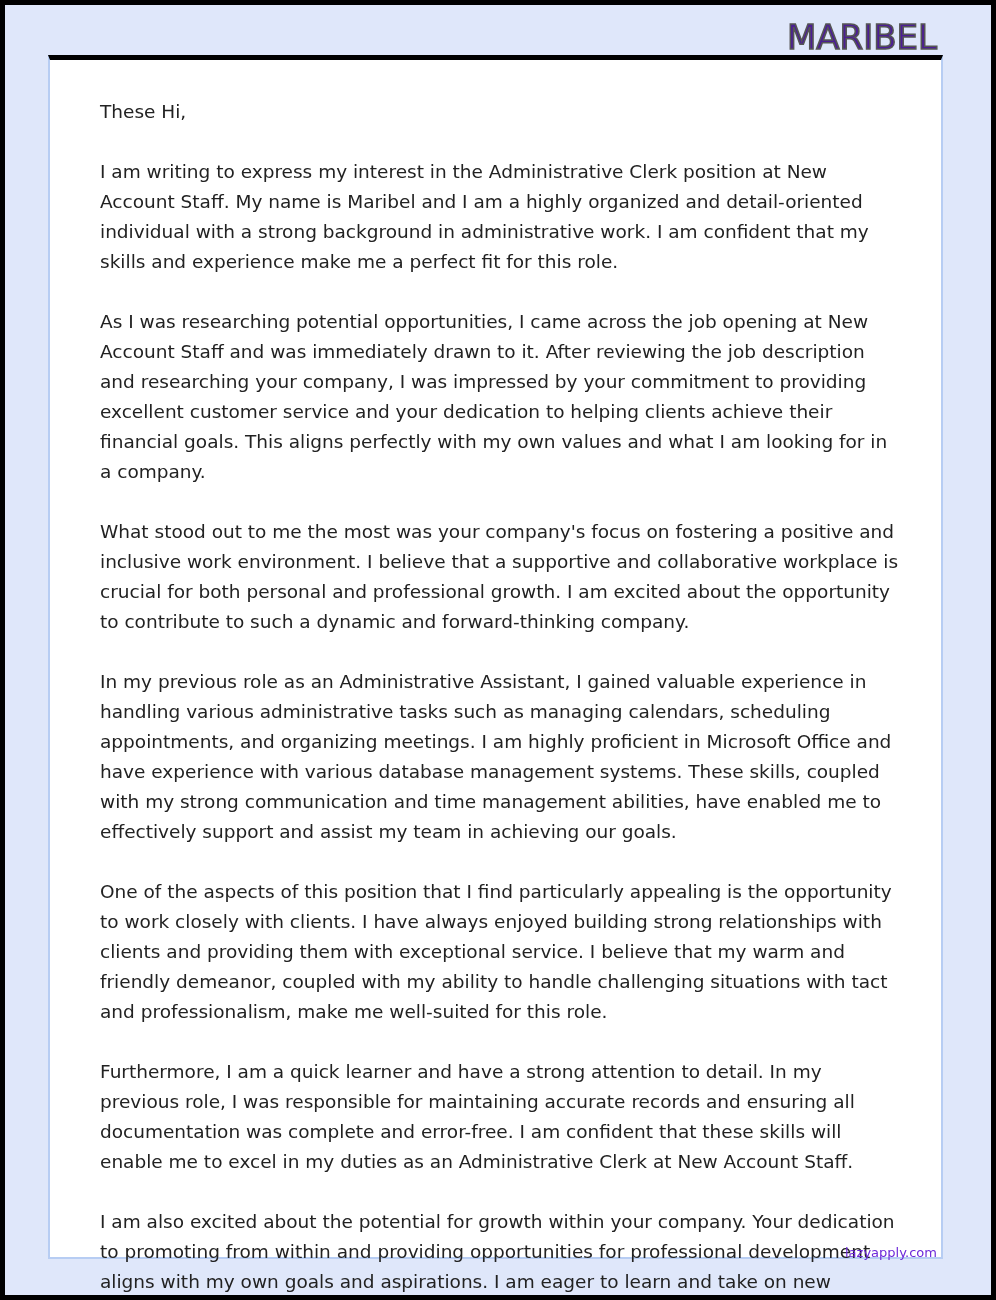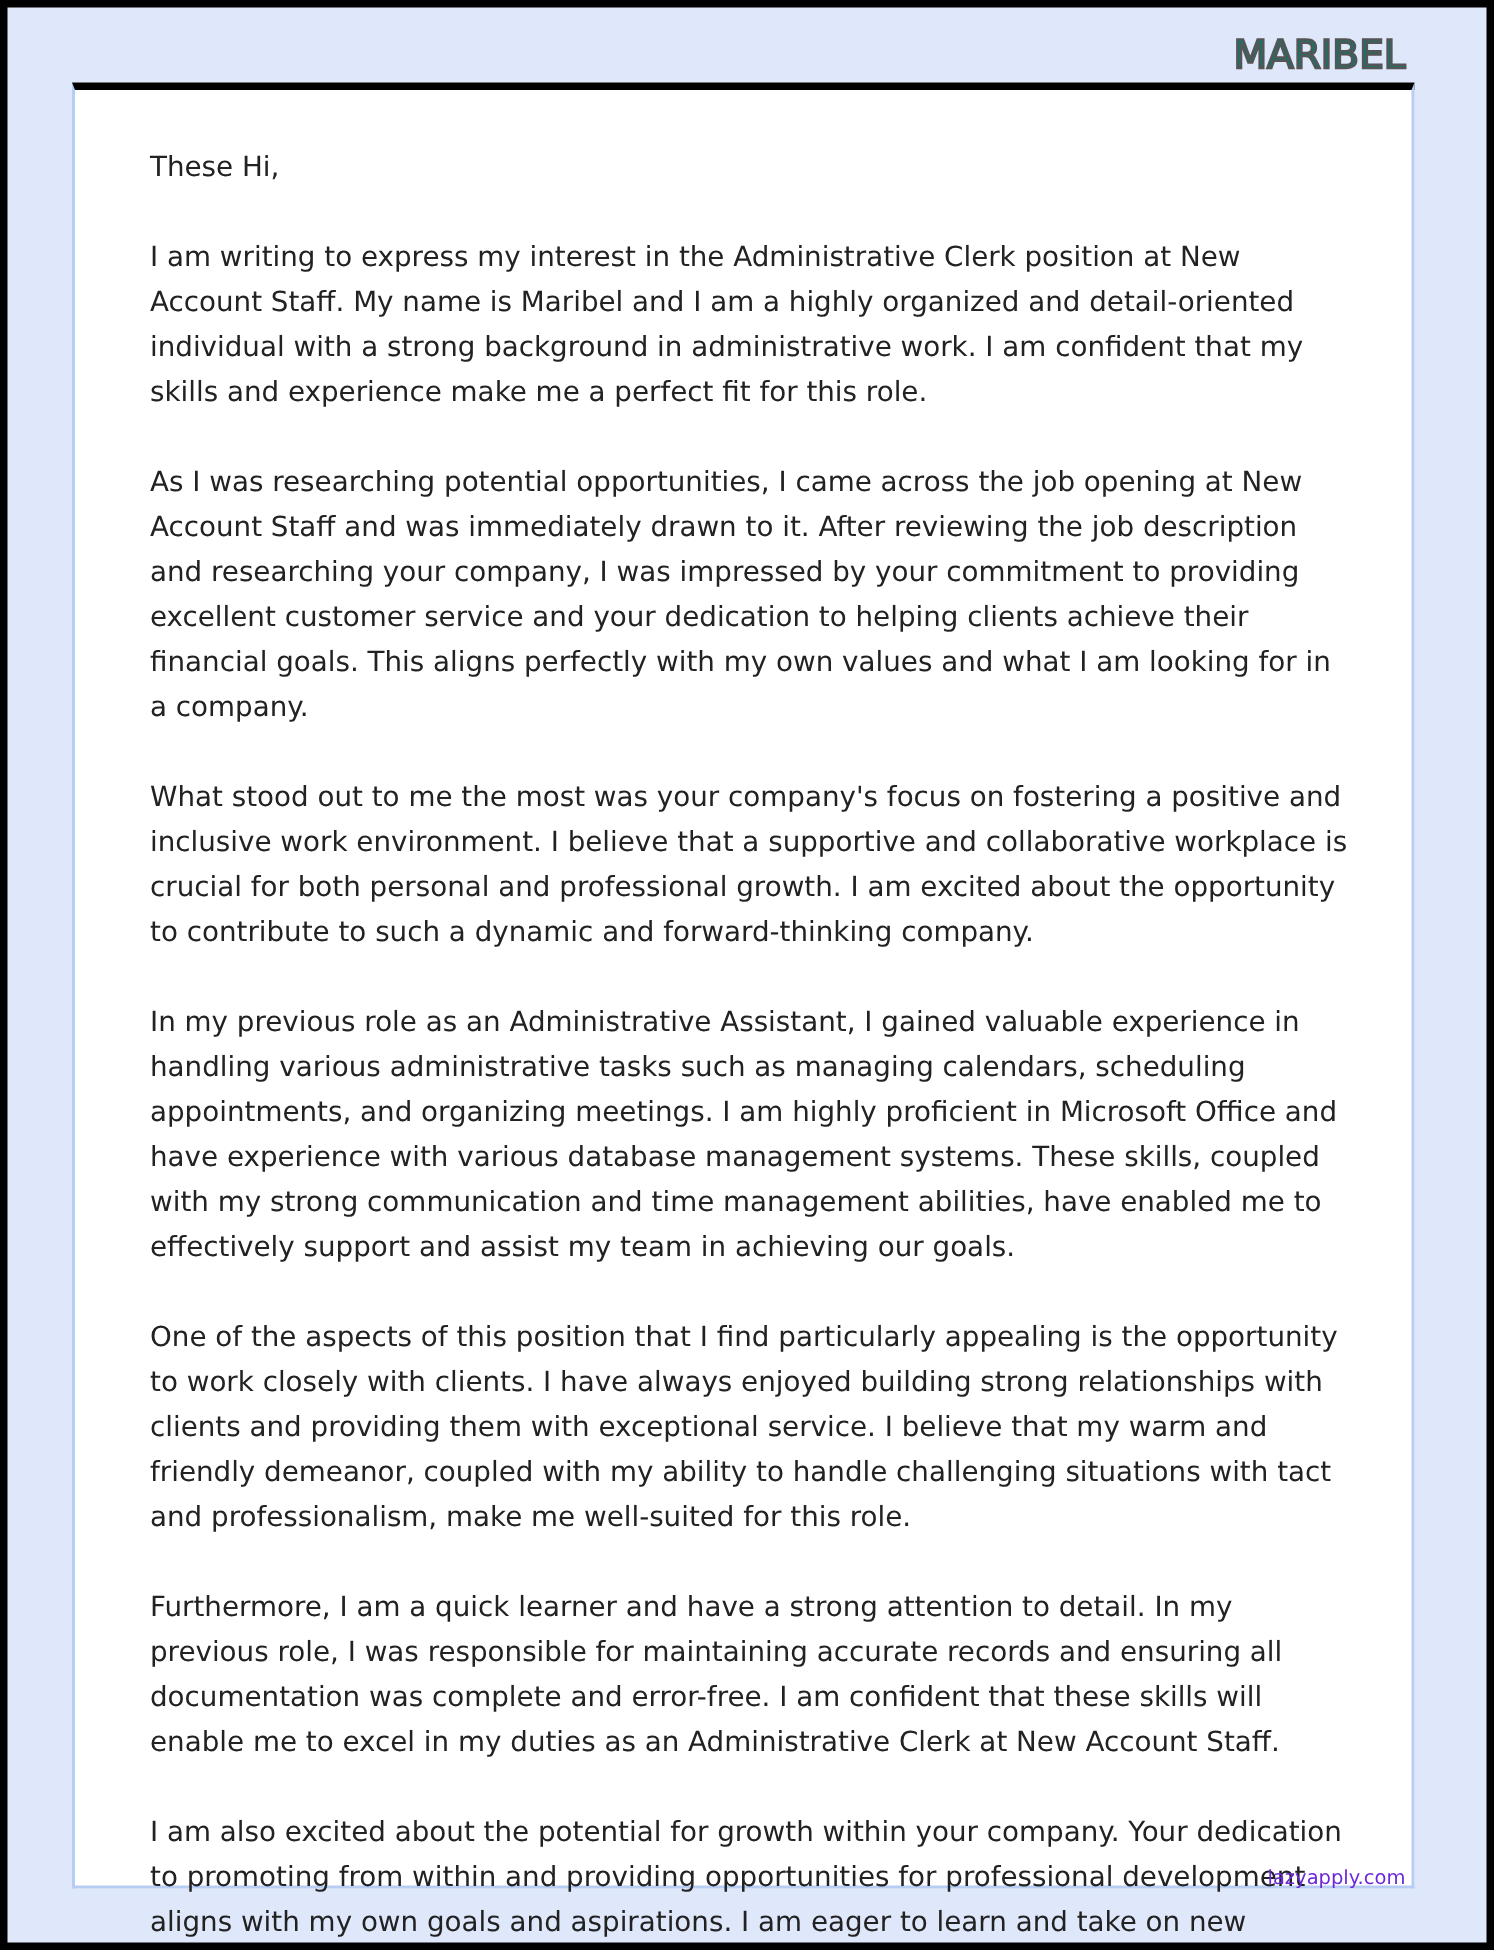--- a/index.html
+++ b/index.html
@@ -10,22 +10,22 @@
     font-family: "DejaVu Sans", sans-serif;
   }
   .frame {
     position: absolute; left: 5px; top: 5px; right: 5px; bottom: 5px;
     background: #dfe7fa;
     overflow: hidden;
   }
   .brand {
     position: absolute; right: 54px; top: 12px;
     font-family: "DejaVu Sans", sans-serif;
-    font-size: 26px; font-weight: normal; letter-spacing: 0px;
-    color: #0f766e;
+    font-size: 34px; font-weight: normal; letter-spacing: 0px;
+    color: #4c1d95;
     -webkit-text-stroke: 1.6px #555;
     line-height: 40px;
   }
   .card {
     position: absolute; left: 43px; top: 50px;
     width: 895px; height: 1204px;
     background: #fff;
     border-left: 2px solid #b7cdf3;
     border-right: 2px solid #b7cdf3;
     border-bottom: 2px solid #b7cdf3;

